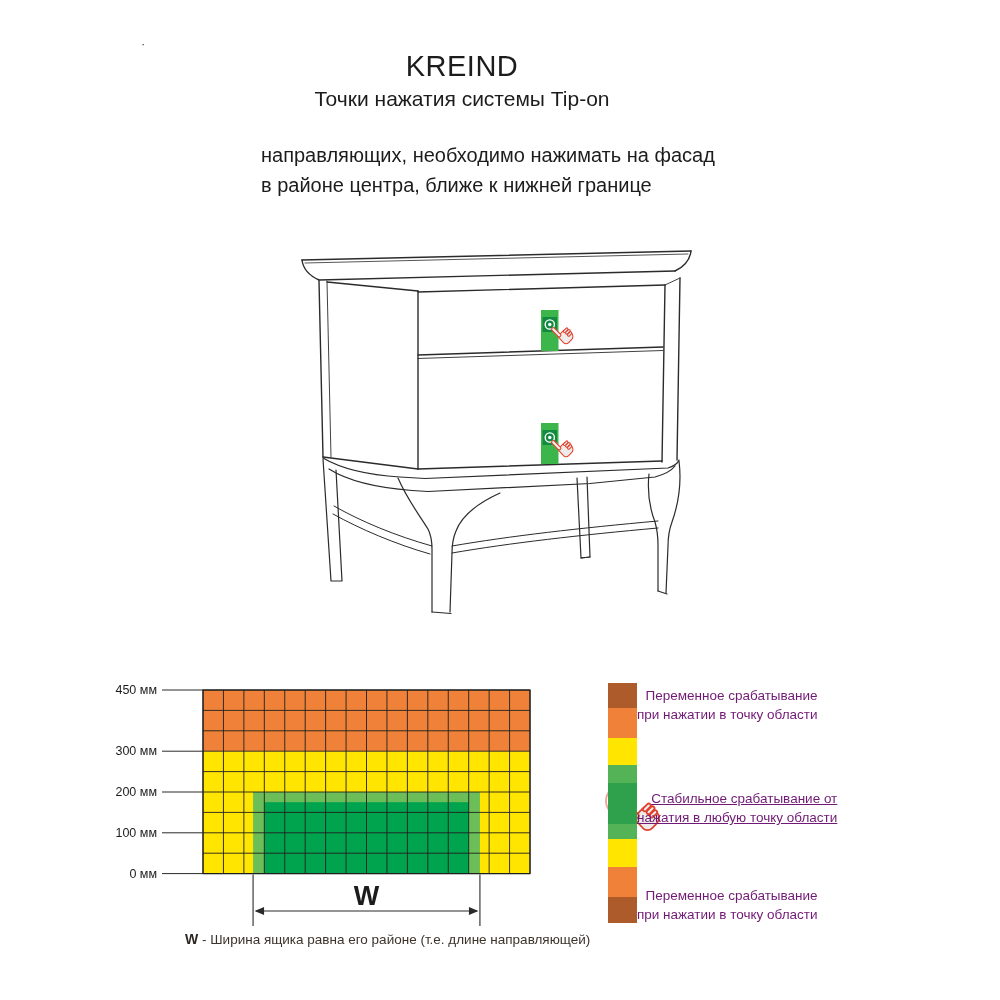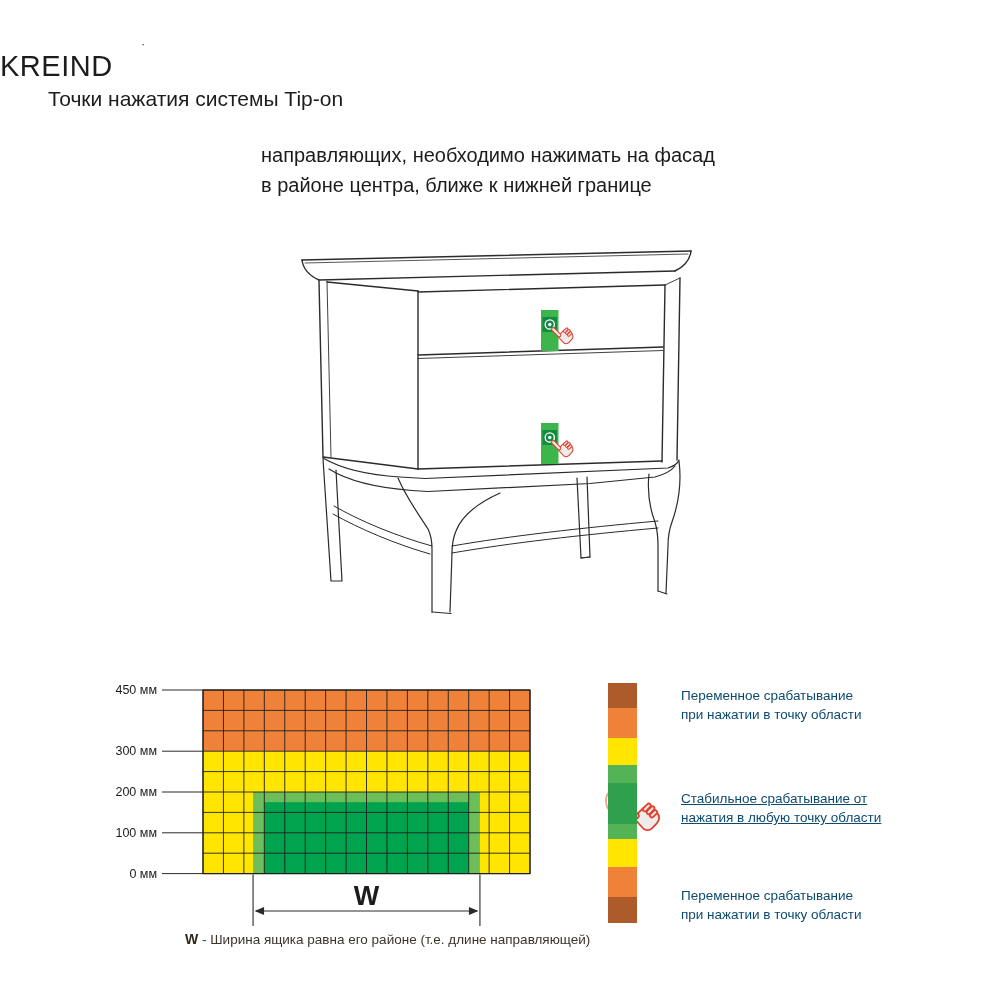--- a/index.html
+++ b/index.html
@@ -1,28 +1,28 @@
 <!DOCTYPE html>
 <html><head>
 <meta charset="utf-8">
 <style>
   html,body{margin:0;padding:0;background:#ffffff;}
   body{width:1000px;height:1000px;position:relative;overflow:hidden;
        font-family:"Liberation Sans","DejaVu Sans",sans-serif;color:#1c1c1c;}
   .abs{position:absolute;}
-  .center{left:0;width:924px;}
+  .center{left:0;width:924px;text-align:center;}
   #page-title{top:50px;font-size:29px;letter-spacing:.5px;}
-  #page-subtitle{top:87px;font-size:21px;margin-left:48px;}
+  #page-subtitle{top:87px;font-size:21px;}
   #intro{top:141px;left:261px;font-size:20px;line-height:29.5px;white-space:nowrap;}
   #stray-mark{top:36px;left:141px;font-size:13px;color:#444;}
   #artwork{left:0;top:0;width:1000px;height:1000px;}
   #legend-bar{left:608px;top:683px;width:29px;}
   #legend-bar .seg{width:29px;}
   #legend-target-zone{left:608px;top:783px;width:29px;height:41px;background:#2FA04C;}
-  .legend-entry{left:681px;font-size:13.5px;line-height:19px;color:#0c4a6e;white-space:nowrap;}
+  .legend-entry{left:637px;font-size:13.5px;line-height:19px;color:#701a75;white-space:nowrap;text-align:right;}
   #legend-entry-1{top:686px;}
   #legend-entry-2{top:789px;text-decoration:underline;}
   #legend-entry-3{top:886px;}
   #chart-caption{top:931px;left:185px;font-size:13.5px;color:#3c332b;white-space:nowrap;}
   #chart-caption b{font-size:14px;color:#2e2620;}
 </style>
 </head>
 <body>
 
 <div id="stray-mark" class="abs">·</div>

